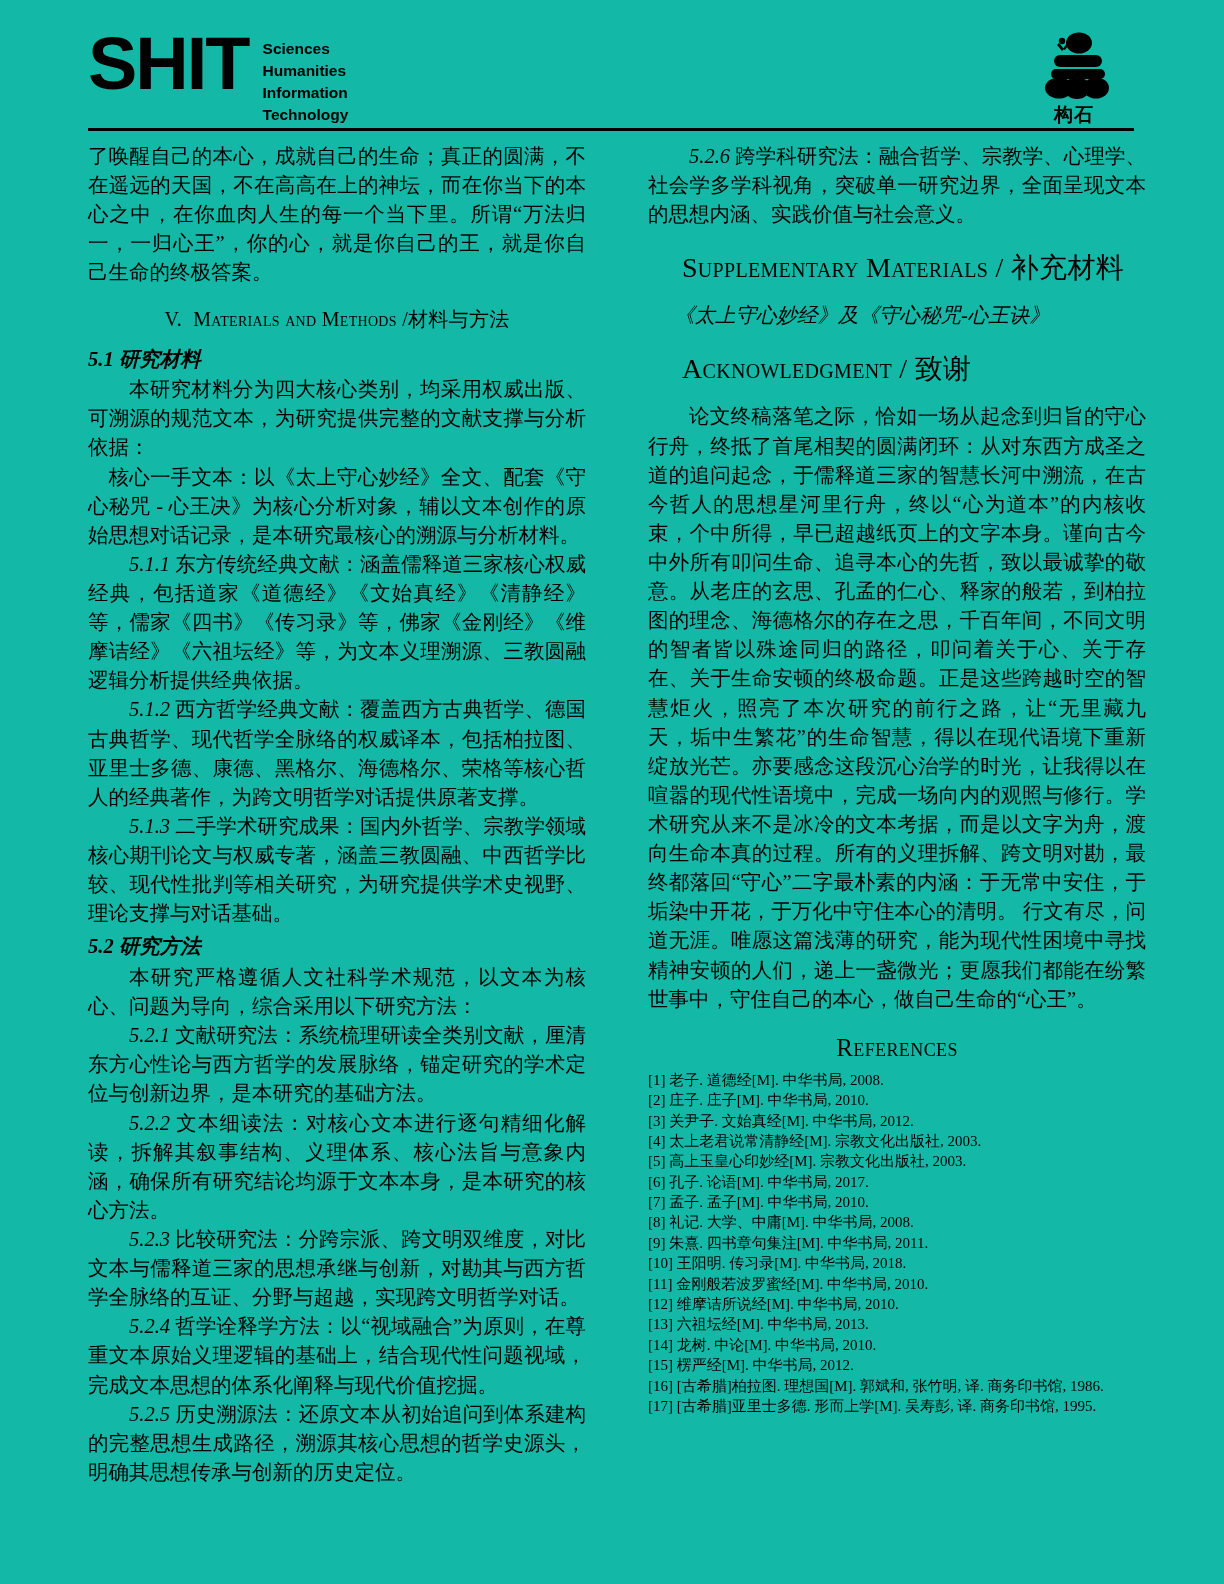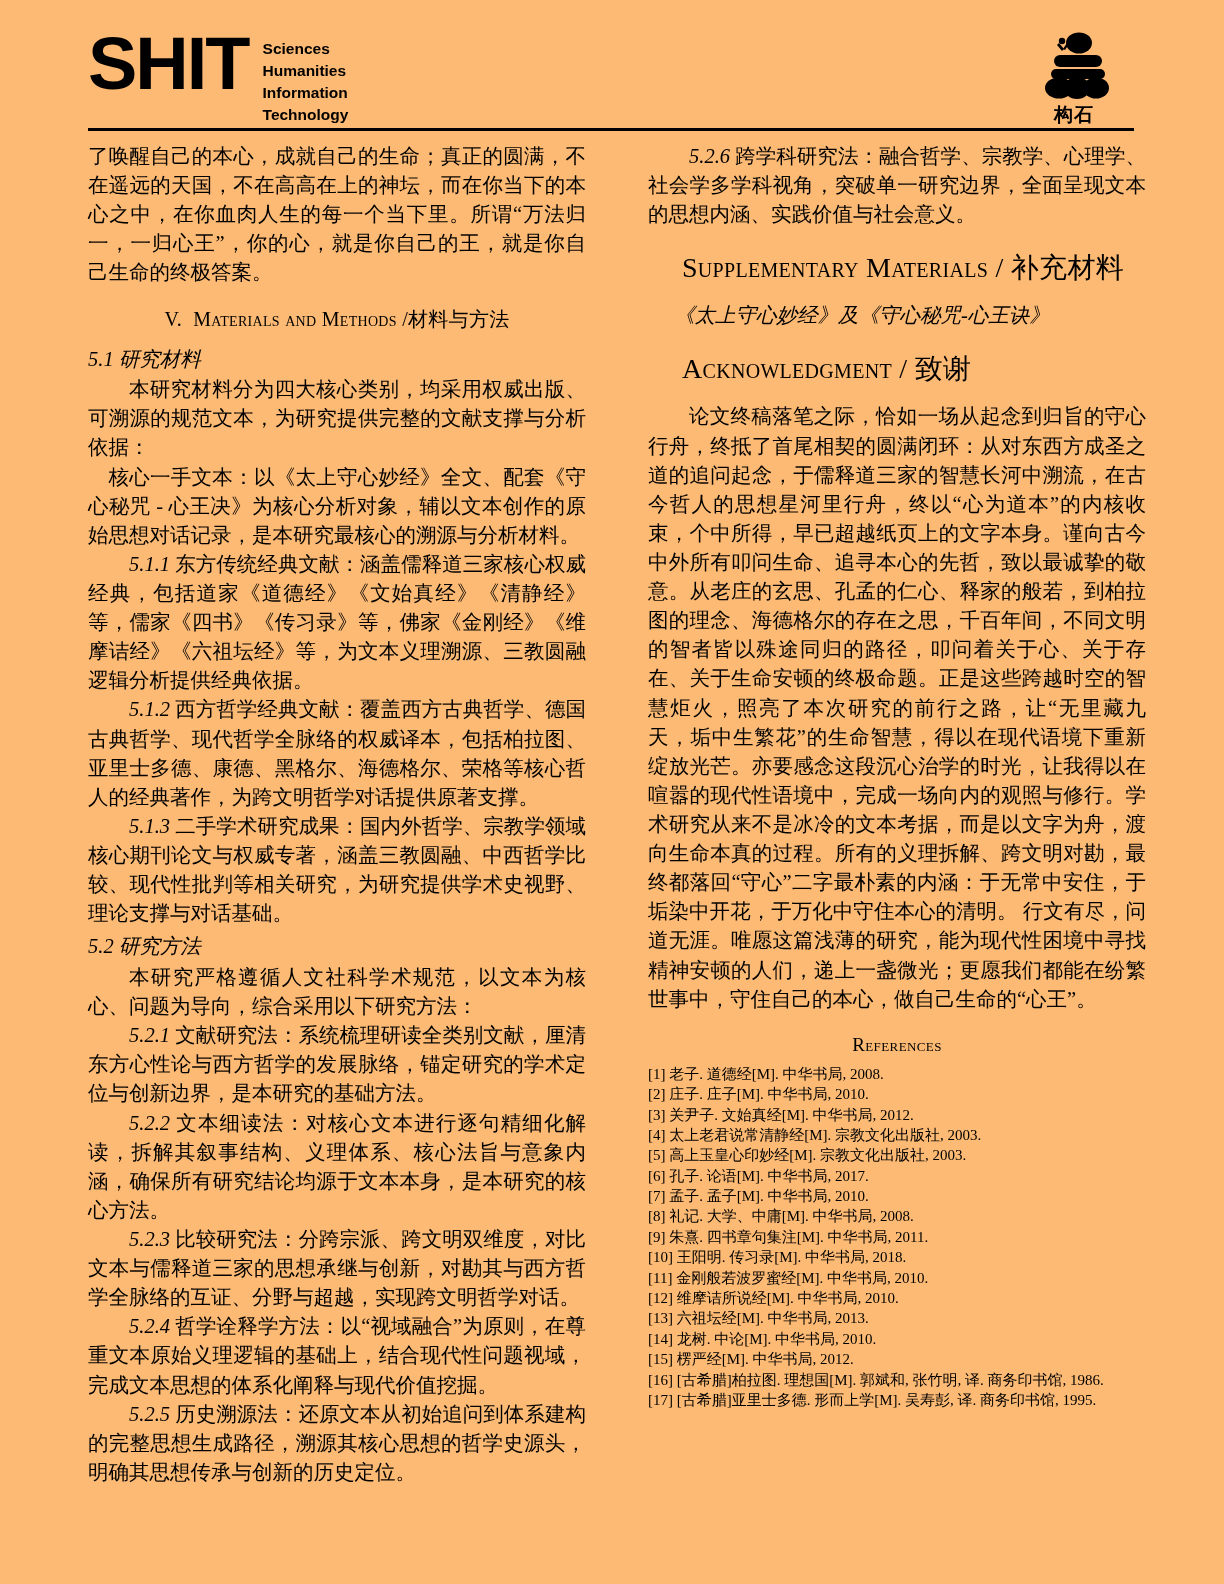--- a/index.html
+++ b/index.html
@@ -4,21 +4,21 @@
 <style>
   html, body {
     margin: 0;
     padding: 0;
     background: #ffffff;
   }
   .page {
     position: relative;
     width: 1224px;
     height: 1584px;
-    background: #fdba74;
+    background: #14b8a6;
     box-sizing: border-box;
     padding: 0;
     overflow: hidden;
     font-family: "Liberation Serif", "DejaVu Serif", serif;
     color: #000000;
   }
 
   
   .masthead {
     position: absolute;
@@ -115,39 +115,39 @@
     text-align: center;
     font-size: 20px;
     margin: 18px 0 12px 0;
     font-variant: small-caps;
     letter-spacing: 0.3px;
   }
   .sec-head .rn { margin-right: 6px; }
 
   
   .sub-head {
-    font-weight: normal;
+    font-weight: bold;
     font-style: italic;
     font-size: 20.5px;
     margin: 4px 0 2px 0;
     line-height: 1.4;
   }
 
   
   .scap-head {
     font-variant: small-caps;
     font-size: 28px;
     margin: 20px 0 14px 0;
     padding-left: 34px;
     letter-spacing: 0.3px;
   }
   .refs-head {
     text-align: center;
     font-variant: small-caps;
-    font-size: 19px;
+    font-size: 25px;
     letter-spacing: 0.4px;
     margin: 20px 0 8px 0;
   }
   .ref-item {
     font-size: 15px;
     line-height: 1.36;
     text-indent: 0;
     margin: 0;
     text-align: left;
   }

